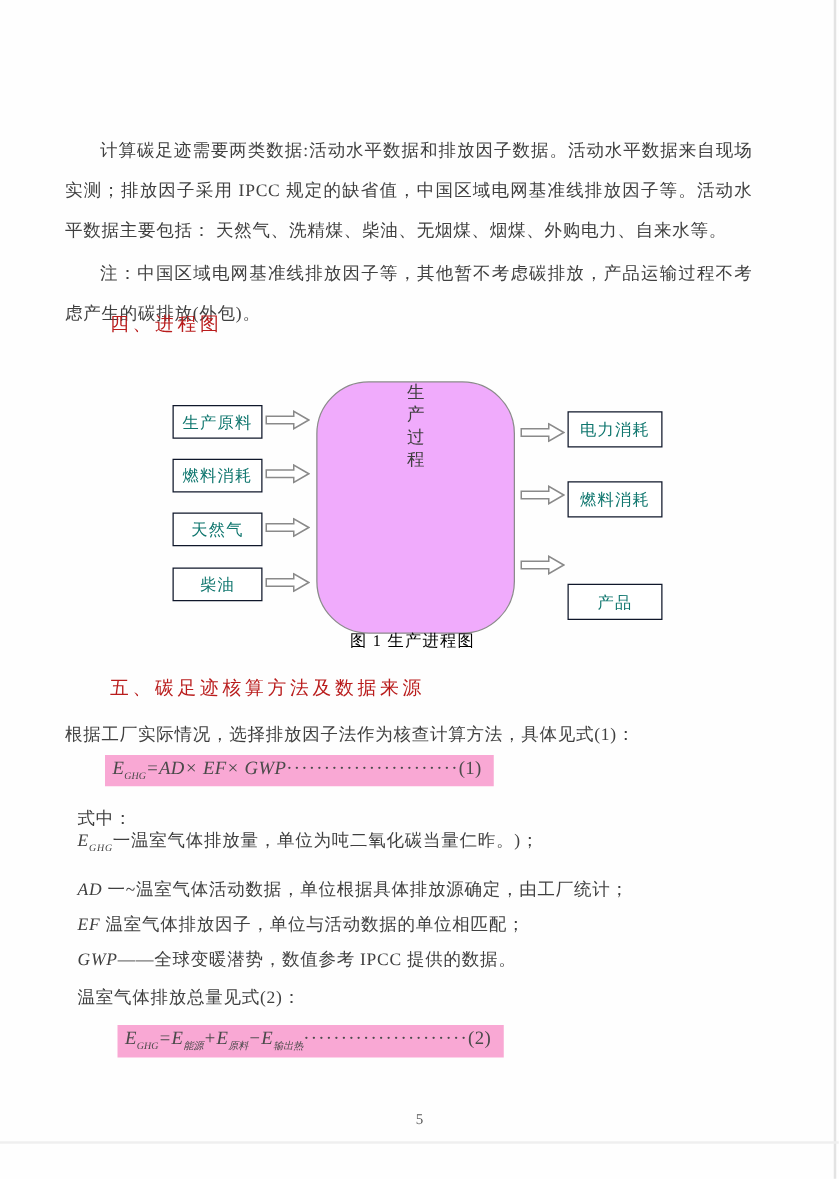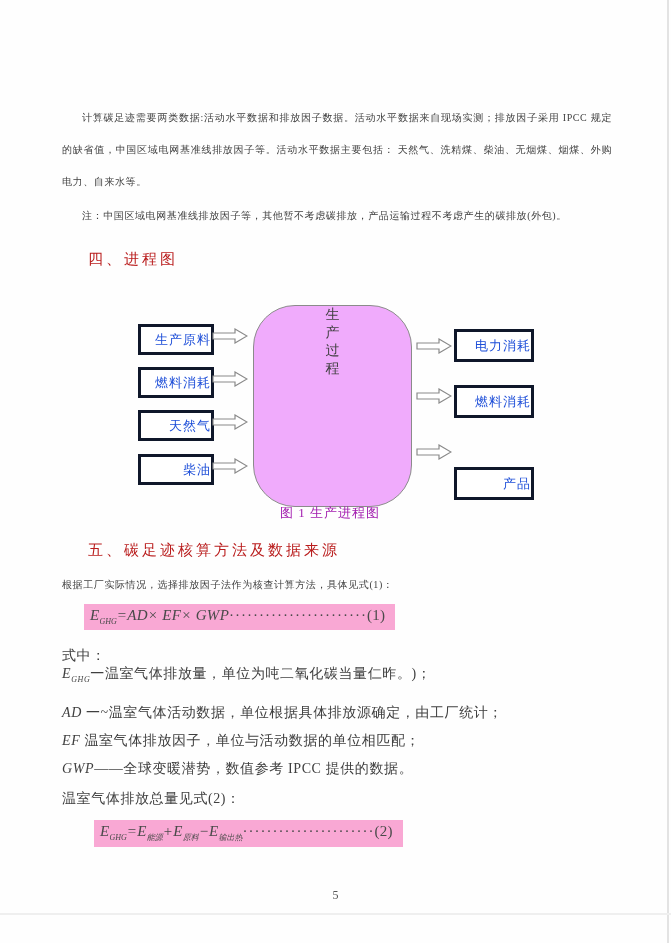--- a/index.html
+++ b/index.html
@@ -4,40 +4,40 @@
 <style>
   html,body{margin:0;padding:0;}
   body{
     width:671px;height:943px;position:relative;background:#fefefe;
     font-family:"Liberation Serif","DejaVu Serif",serif;
     color:#3f3f3f;overflow:hidden;
   }
   .page-edge-right{position:absolute;top:0;right:2px;width:2px;height:943px;background:#e3e3e3;}
   .page-edge-bottom{position:absolute;left:0;top:913px;width:671px;height:2px;background:#efefef;}
 
-  .para{position:absolute;left:62px;width:550px;font-size:10px;line-height:32px;
+  .para{position:absolute;left:52px;width:550px;font-size:14px;line-height:32px;
         text-align:justify;letter-spacing:0.6px;}
   .indent{text-indent:2em;}
   .heading{position:absolute;left:88px;font-size:15px;letter-spacing:3px;color:#b91c1c;}
 
   
   .figure{position:absolute;left:130px;top:300px;width:420px;height:205px;}
-  .fbox{position:absolute;border:3px solid #0f172a;background:#fff;
-        display:flex;align-items:center;justify-content:flex-end;
-        font-size:13px;letter-spacing:1px;color:#1d4ed8;}
+  .fbox{position:absolute;border:1px solid #0f172a;background:#fff;
+        display:flex;align-items:center;justify-content:center;
+        font-size:13px;letter-spacing:1px;color:#0f766e;}
   .inbox{left:8px;width:70px;height:25px;}
   .outbox{left:324px;width:74px;height:27px;}
   .procbox{position:absolute;left:123px;top:5px;width:157px;height:200px;
            border:1px solid #8b8b8b;border-radius:42px;background:#f0abfc;
            display:flex;align-items:flex-start;justify-content:center;}
   .proclabel{width:16px;word-break:break-all;line-height:18px;font-size:14px;
              letter-spacing:0;text-align:center;color:#3f3f3f;}
   .arrow{position:absolute;width:36px;height:16px;}
   .fig-caption{position:absolute;left:130px;top:504px;width:400px;text-align:center;
-               font-size:13px;letter-spacing:1px;color:#a21caf;}
+               font-size:13px;letter-spacing:1px;color:#000000;}
 
   
   .formula{position:absolute;font-size:15px;font-style:italic;color:#4a4a4a;
            background:#f9a8d4;padding:3px 10px 4px 6px;letter-spacing:0.3px;}
   .formula sub{font-style:italic;font-size:8px;letter-spacing:0;}
   .formula .dots{font-style:normal;letter-spacing:1px;}
   .formula .flabel{font-style:normal;}
   .defline{position:absolute;left:62px;width:550px;font-size:14px;line-height:20px;
            letter-spacing:0.6px;}
   .defline .term{font-style:italic;}

